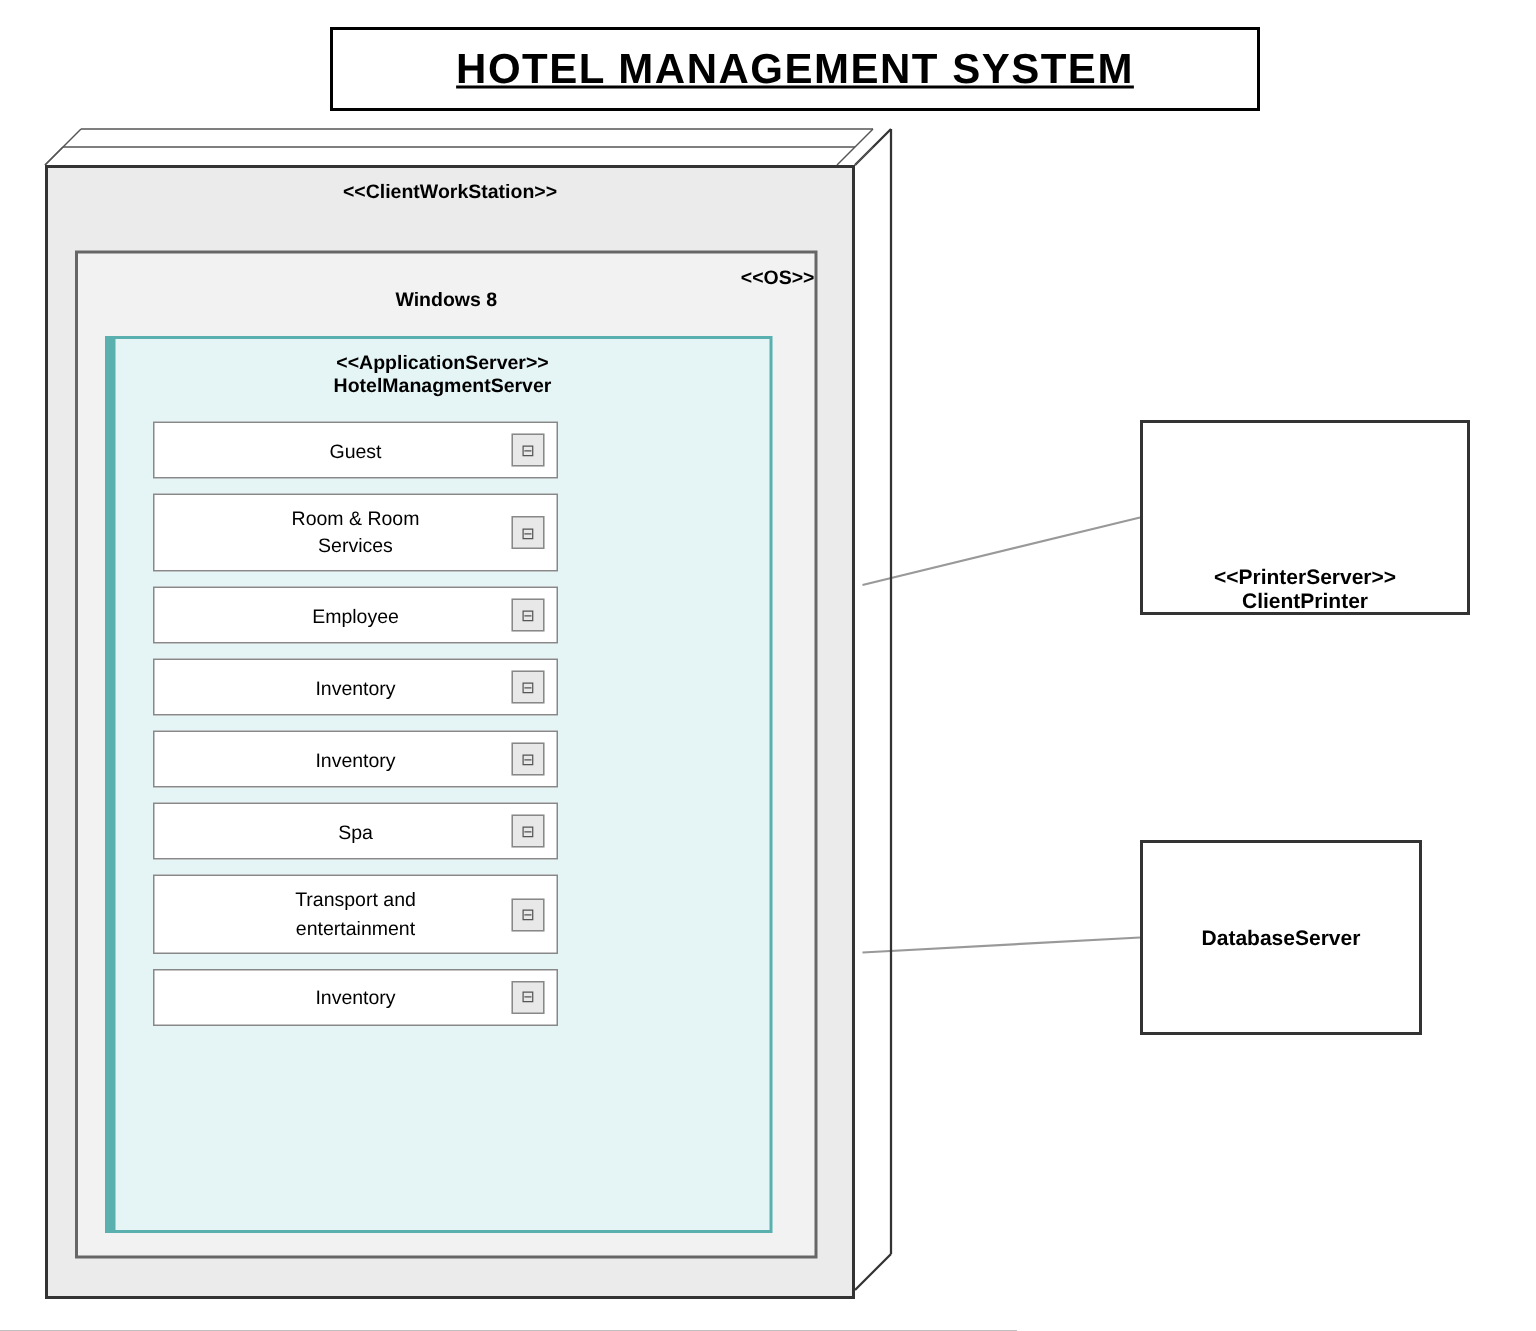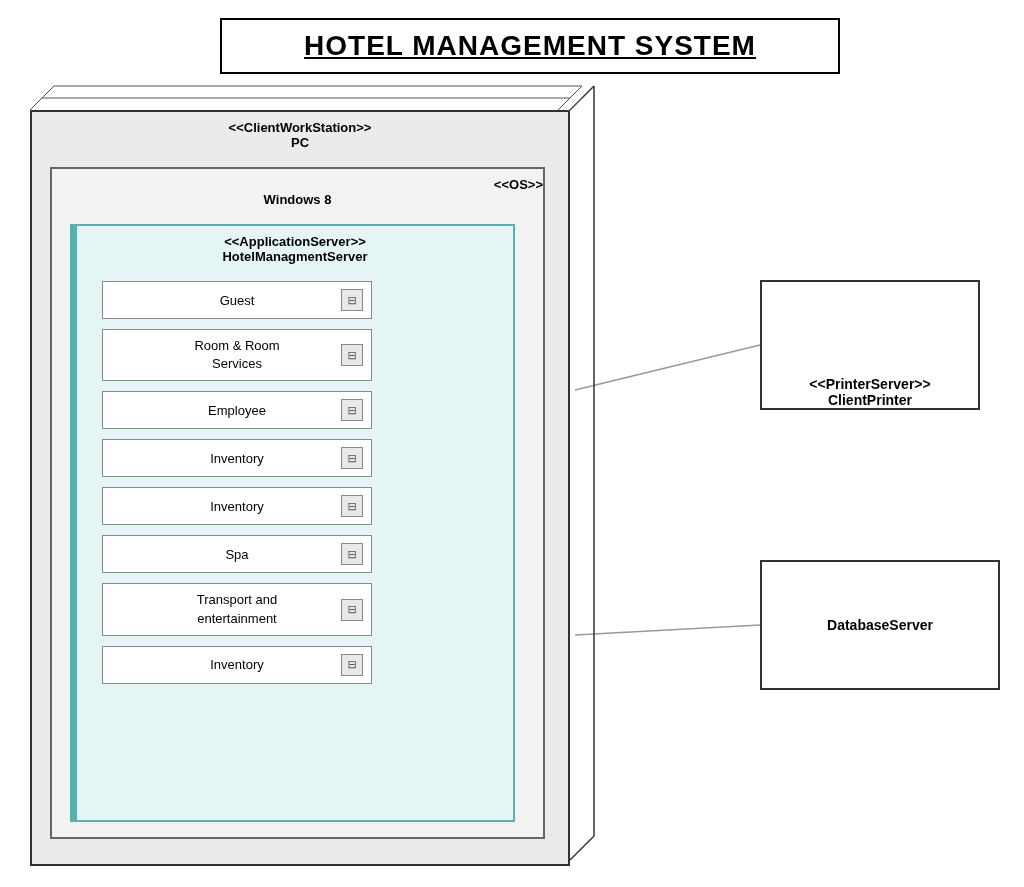--- a/index.html
+++ b/index.html
@@ -83,21 +83,21 @@
     .printer-label {
       text-align: center;
       font-size: 14px;
       font-weight: bold;
     }
 
     .db-box {
       position: absolute;
       top: 560px;
       left: 760px;
-      width: 240px;
+      width: 188px;
       height: 130px;
       border: 2px solid #333;
       background: #fff;
       display: flex;
       align-items: center;
       justify-content: center;
     }
     .db-label {
       text-align: center;
       font-size: 14px;
@@ -138,21 +138,20 @@
 
     <line x1="30" y1="110" x2="42" y2="98" stroke="#555" stroke-width="1"></line>
     <line x1="42" y1="98" x2="570" y2="98" stroke="#555" stroke-width="1"></line>
     <line x1="570" y1="110" x2="582" y2="98" stroke="#555" stroke-width="1"></line>
   </svg>
 
   <div style="position:absolute; top:110px; left:30px; width:540px; height:756px; border:2px solid #333; background:#ebebeb;">
 
     <div style="text-align:center; padding-top:8px;">
       <div style="font-size:13px; font-weight:bold;">&lt;&lt;ClientWorkStation&gt;&gt;</div>
-      <div style="font-size:13px; font-weight:bold;">PC</div>
     </div>
 
     <div style="position:absolute; top:55px; left:18px; width:495px; height:672px; border:2px solid #666; background:#f2f2f2;">
 
       <div style="text-align:center; padding-top:8px;">
         <div style="font-size:13px; font-weight:bold;text-align:right;">&lt;&lt;OS&gt;&gt;</div>
         <div style="font-size:13px; font-weight:bold;">Windows 8</div>
       </div>
 
       <div style="position:absolute; top:55px; left:18px; width:445px; height:598px; border:2px solid #5aafaf; border-left:7px solid #5aafaf; background:#e5f5f5;">

